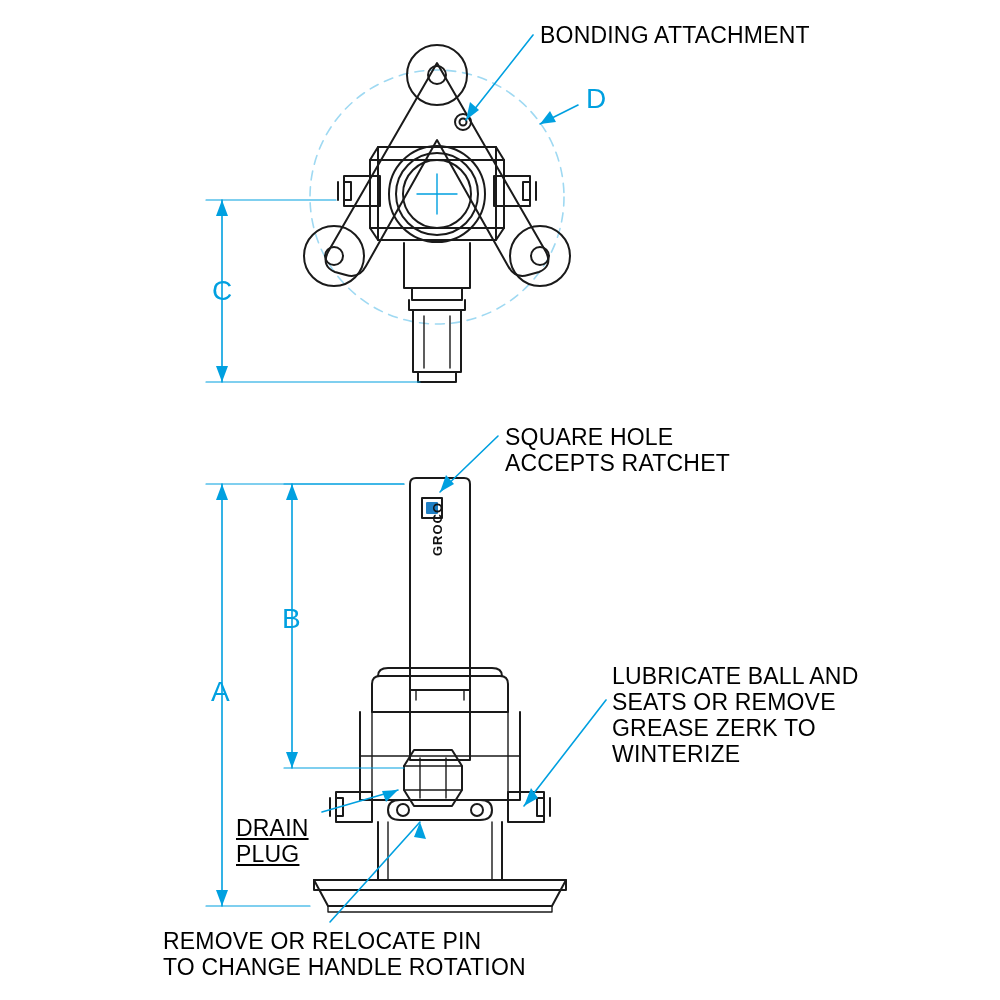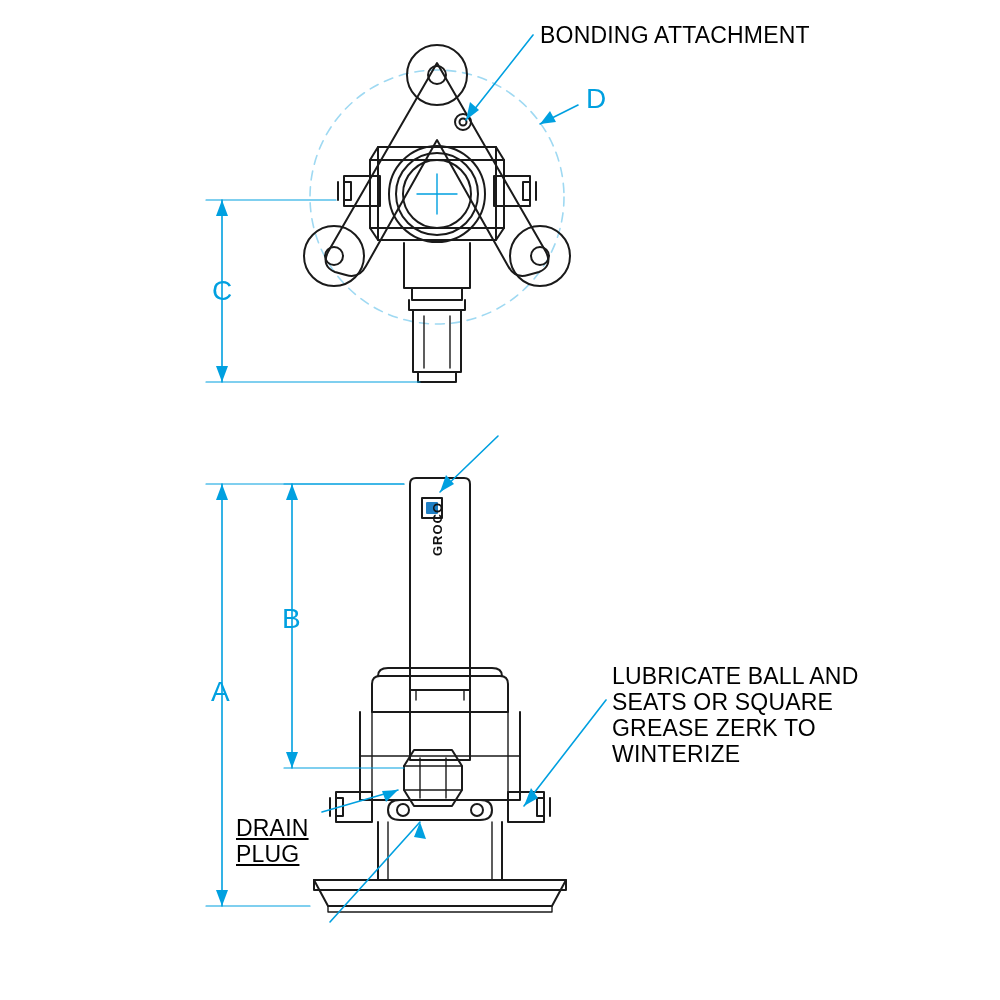--- a/index.html
+++ b/index.html
@@ -199,29 +199,33 @@
         <path d="M398 790 l-16 1 l4 11 z" fill="#00a0e0" stroke="none"></path>
 
         <path d="M330 922 L420 822"></path>
         <path d="M420 822 l-6 15 l12 2 z" fill="#00a0e0" stroke="none"></path>
       </g>
     </g>
   </svg>
 
   <div class="callout-label" style="left:540px; top:22px;">BONDING ATTACHMENT</div>
 
+  <div class="callout-label" style="left:505px; top:424px;">SQUARE HOLE
+ACCEPTS RATCHET</div>
 
   <div class="callout-label" style="left:612px; top:663px;">LUBRICATE BALL AND
-SEATS OR SQUARE
+SEATS OR REMOVE
 GREASE ZERK TO
 WINTERIZE</div>
 
   <div class="callout-label" style="left:236px; top:815px;text-decoration:underline;">DRAIN
 PLUG</div>
 
+  <div class="callout-label" style="left:163px; top:928px;">REMOVE OR RELOCATE PIN
+TO CHANGE HANDLE ROTATION</div>
 
   <div class="dim-label" style="left:212px; top:275px;">C</div>
   <div class="dim-label" style="left:586px; top:83px;">D</div>
   <div class="dim-label" style="left:211px; top:676px;">A</div>
   <div class="dim-label" style="left:282px; top:603px;">B</div>
 
   <div class="brand-label" style="left:430px; top:556px;">GROCO</div>
 
 </div>
 

